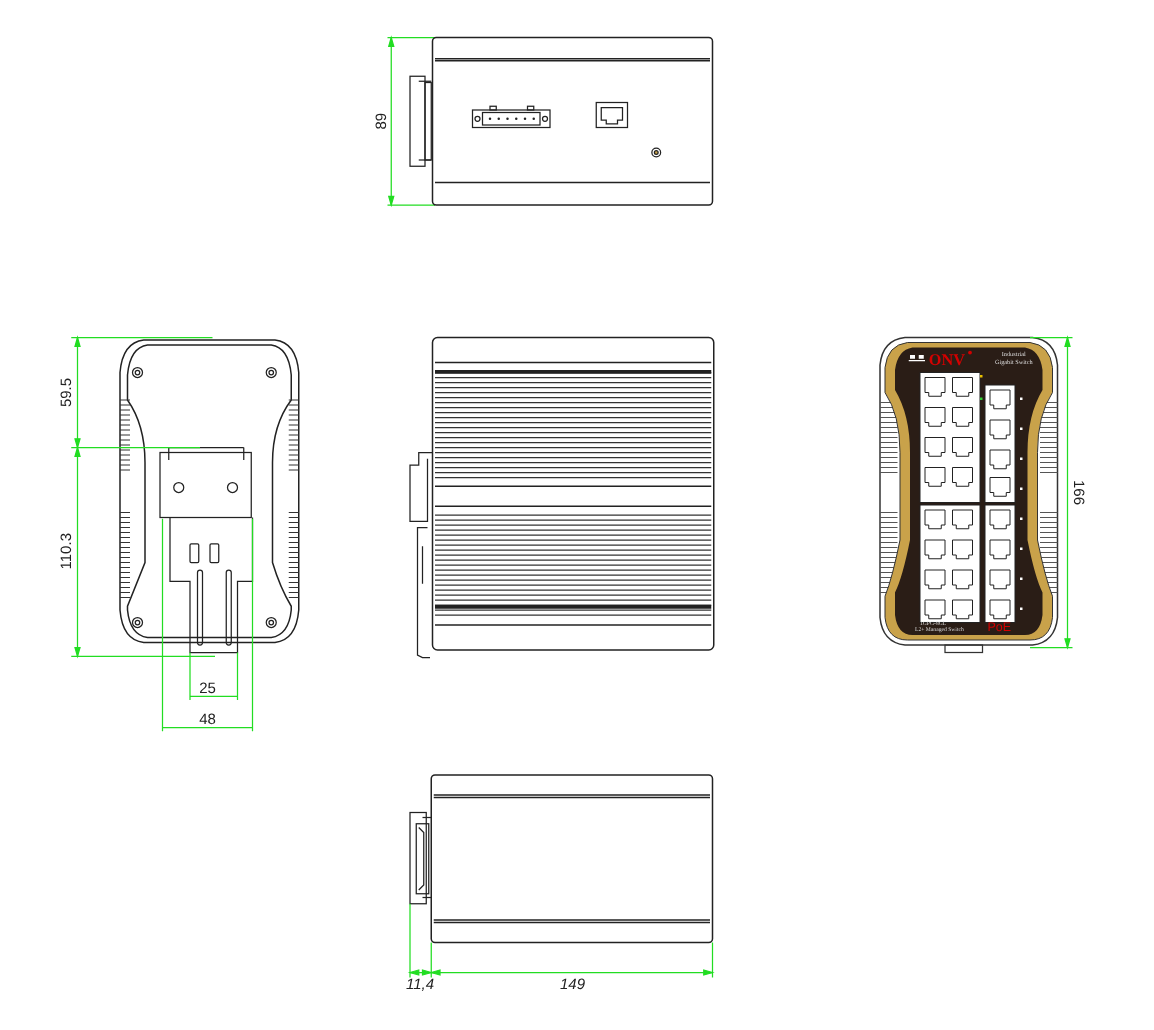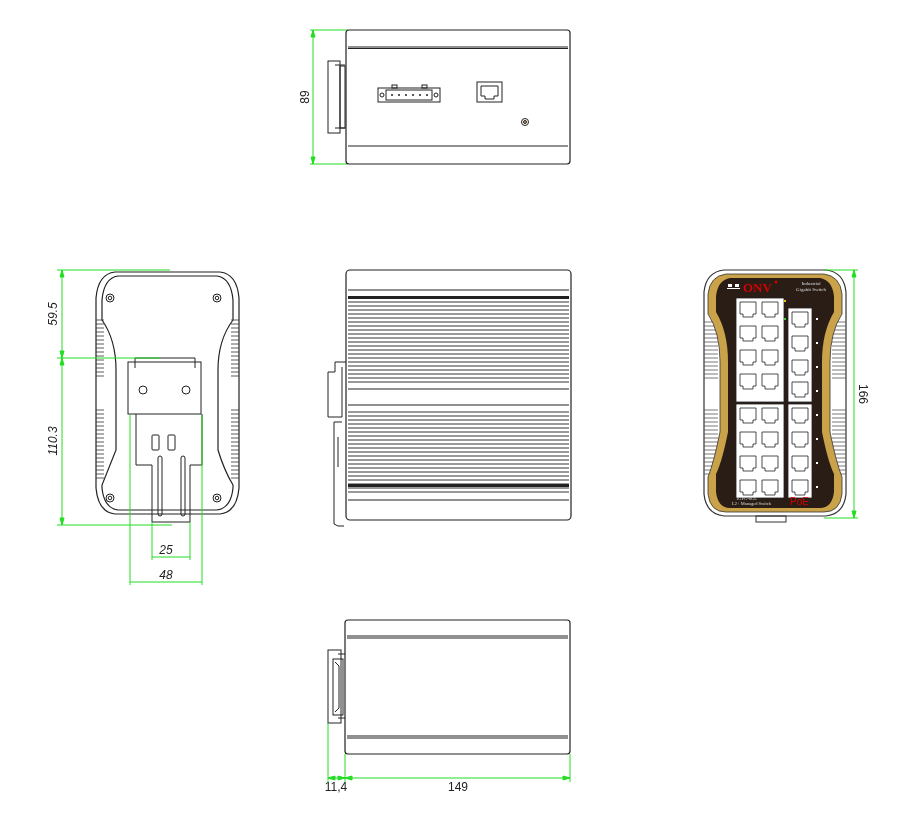--- a/index.html
+++ b/index.html
@@ -61,21 +61,21 @@
       <path d="M181,66 h17 v10 h-4 v3 h-9 v-3 h-4 z"></path>
     </g>
 
     <g stroke="#222" fill="none">
       <circle cx="225" cy="102" r="3.5"></circle>
       <circle cx="225" cy="102" r="1.5" fill="#c9a24a"></circle>
     </g>
   </svg>
 </div>
 
-<div class="view" style="left:40px;top:260px;font-style:italic;">
+<div class="view" style="left:40px;top:260px;">
   <svg width="220" height="330" viewBox="0 0 220 330">
 
     <g stroke="#222" fill="none" stroke-width="1.2">
       <path d="M75,12 Q58,14 56,38 L56,228 Q58,252 75,254 L180,254 Q197,252 199,228 L199,38 Q197,14 180,12 Z"></path>
       <path d="M78,16 Q64,18 62,40 L62,60 Q76,80 76,110 L76,190 Q68,210 62,225 L62,228 Q64,248 78,250 L177,250 Q191,248 193,228 L193,225 Q184,210 178,190 L178,110 Q178,80 193,60 L193,40 Q191,18 177,16 Z"></path>
     </g>
 
     <g stroke="#333" stroke-width="0.8">
       <line x1="56" y1="60" x2="64" y2="60"></line>
         <line x1="56" y1="64" x2="64" y2="64"></line>
@@ -412,21 +412,21 @@
       <line x1="128" y1="8" x2="162" y2="8"></line>
         <line x1="128" y1="256" x2="162" y2="256"></line>
       <line x1="158" y1="8" x2="158" y2="256"></line>
       <polygon points="158,8 156,15 160,15"></polygon>
         <polygon points="158,256 156,249 160,249"></polygon>
     </g>
     <text class="dim" transform="translate(163,132) rotate(90)" text-anchor="middle">166</text>
   </svg>
 </div>
 
-<div class="view" style="left:300px;top:610px;">
+<div class="view" style="left:300px;top:610px;font-style:italic;">
   <svg width="290" height="185" viewBox="0 0 290 185">
     <g stroke="#222" fill="none" stroke-width="1.2">
       <rect x="45" y="10" width="225" height="134" rx="3"></rect>
       <line x1="47" y1="26" x2="268" y2="26"></line>
         <line x1="47" y1="28" x2="268" y2="28"></line>
       <line x1="47" y1="126" x2="268" y2="126"></line>
         <line x1="47" y1="128" x2="268" y2="128"></line>
     </g>
     <g stroke="#222" fill="none" stroke-width="1">
       <rect x="28" y="40" width="13" height="73"></rect>

